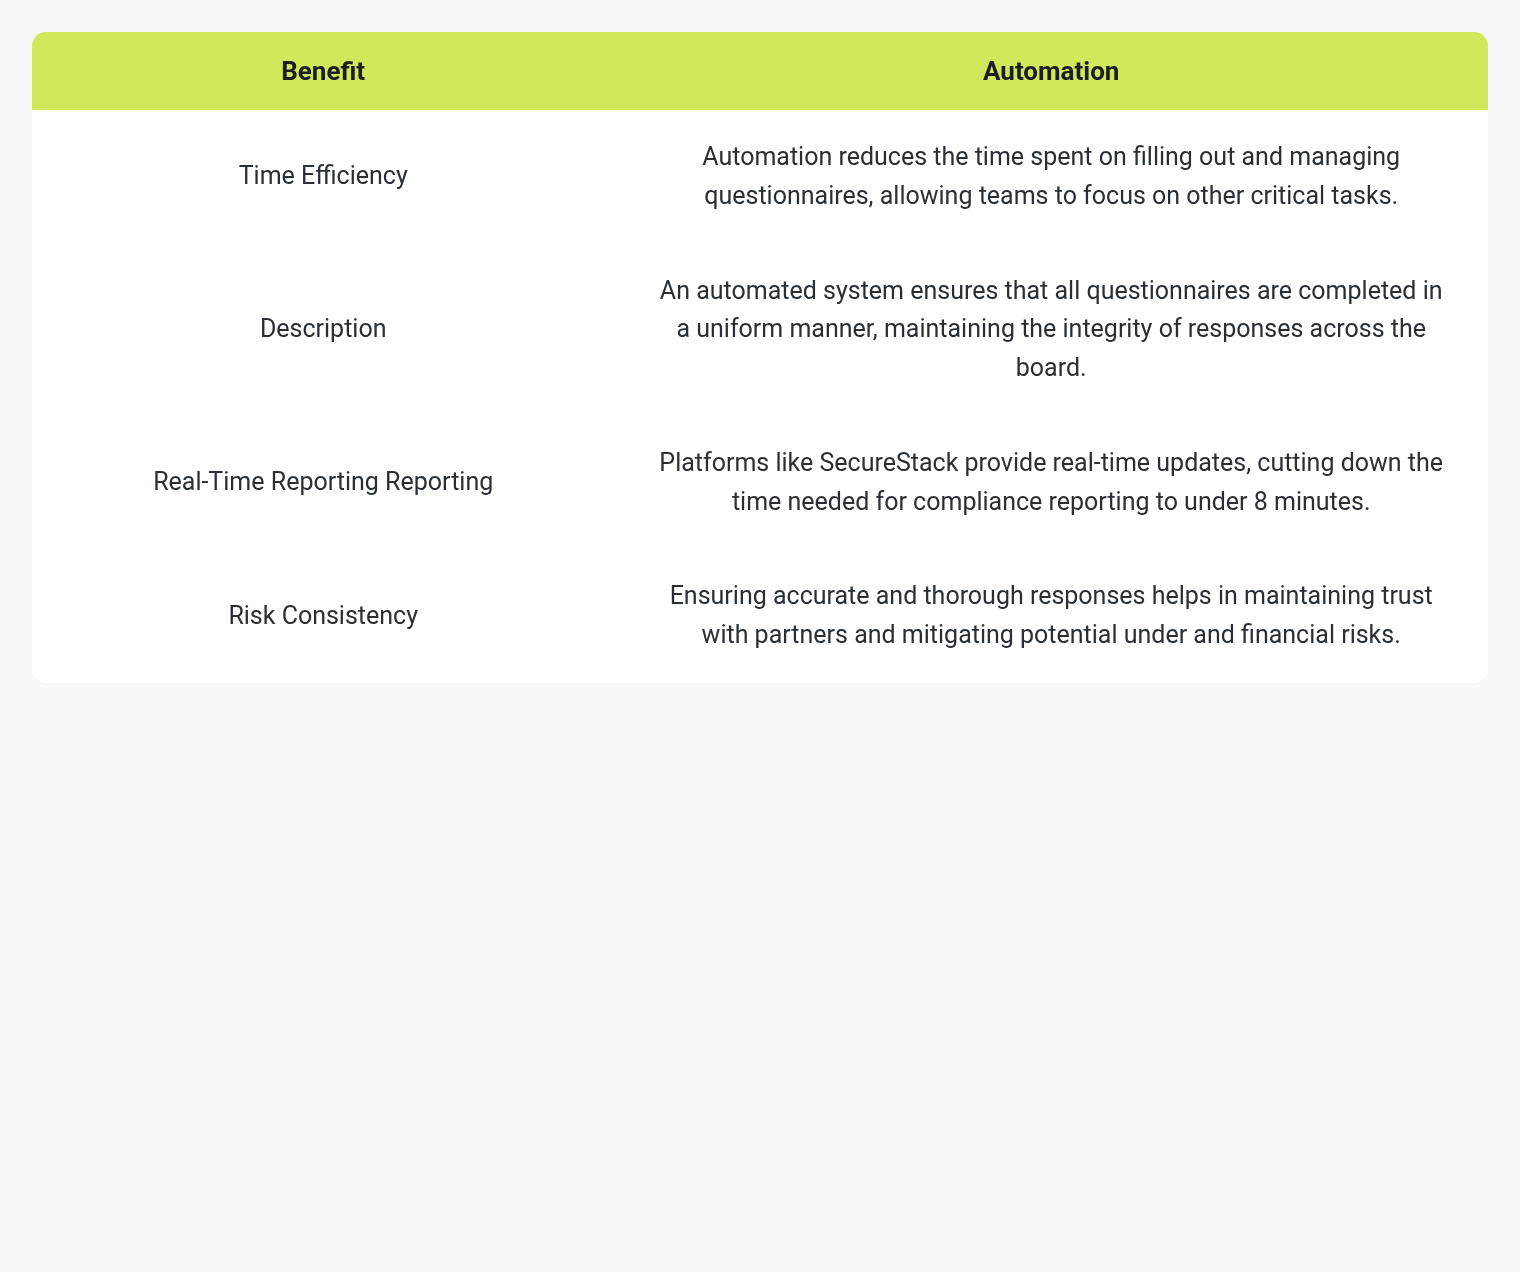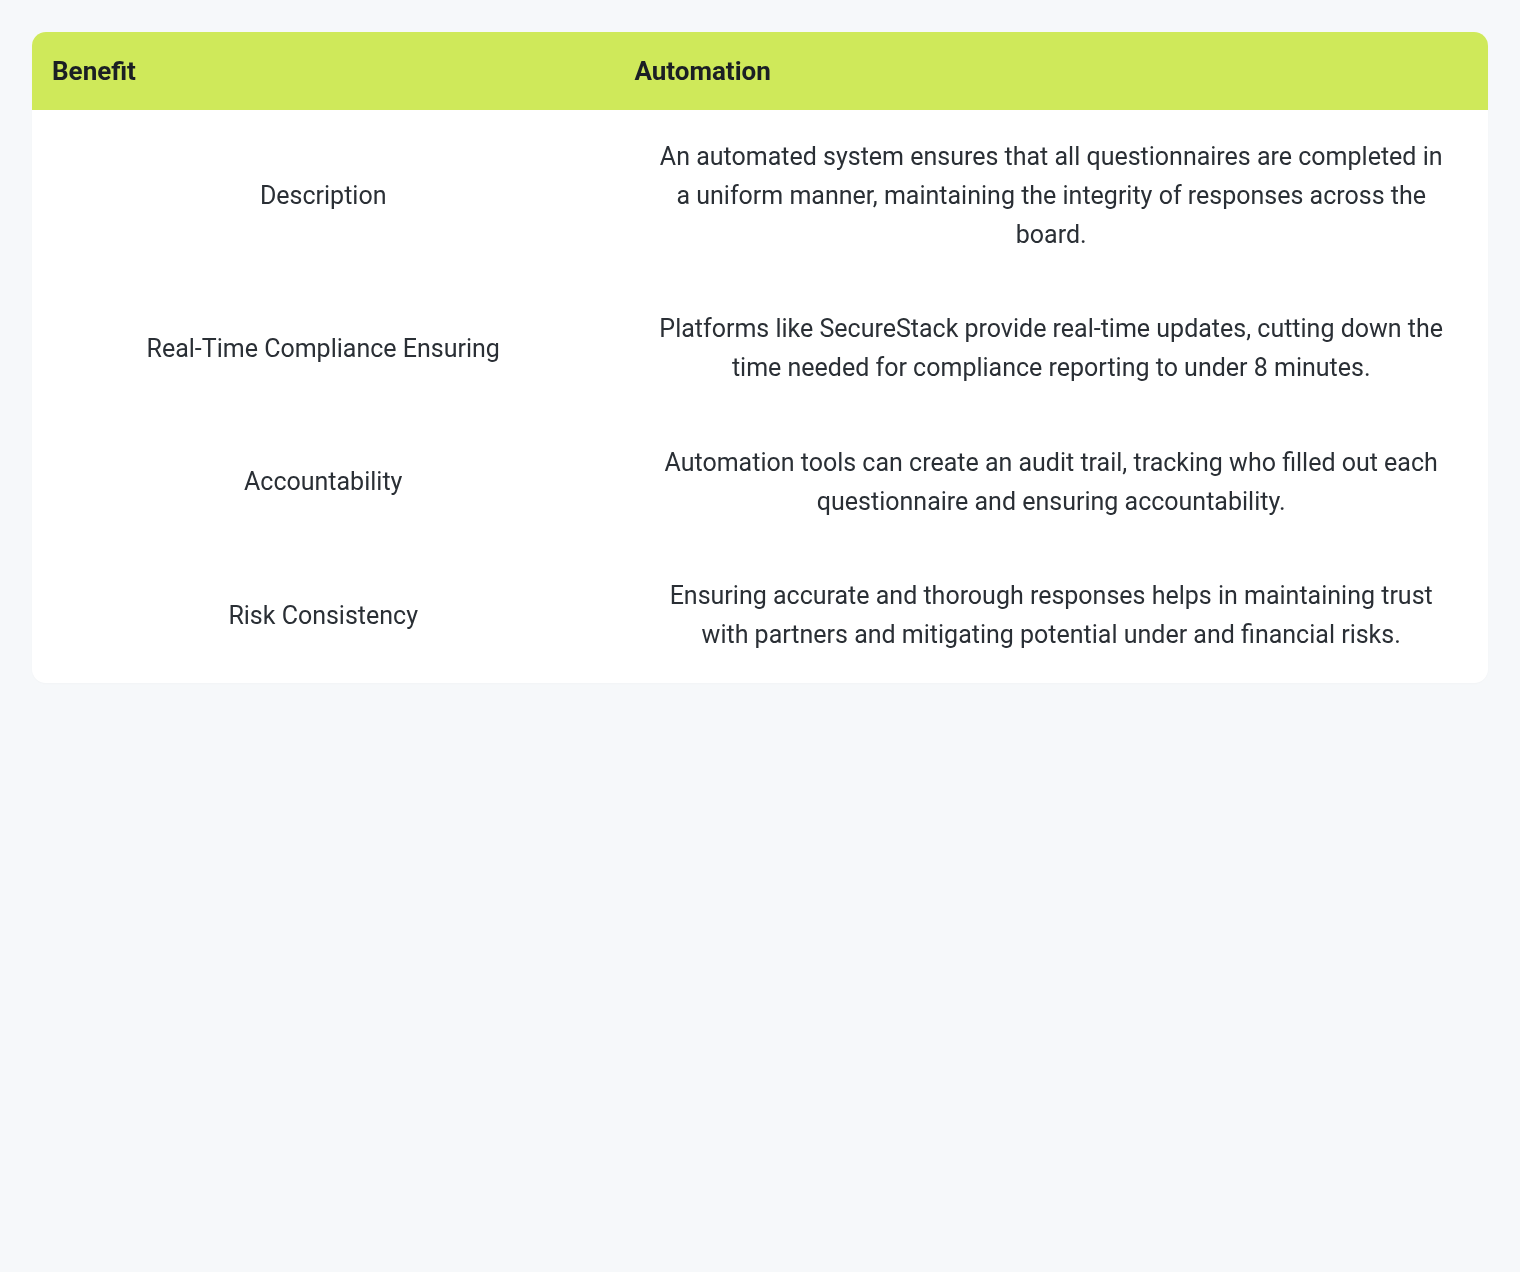--- a/index.html
+++ b/index.html
@@ -20,22 +20,22 @@
     width: 100%;
     border-collapse: collapse;
   }
   thead tr {
     background: #cfe95a;
   }
   th {
     font-weight: 700;
     font-size: 26px;
     color: #1b1f24;
-    padding: 24px 20px;
-    text-align: left;
+    padding: 24px 28px;
+    text-align: center;
   }
   td {
     font-size: 25px;
     color: #2a2f35;
     padding: 28px 40px;
     text-align: center;
     vertical-align: middle;
     line-height: 1.55;
   }
   td.benefit {
@@ -51,30 +51,30 @@
 <div class="table-card">
   <table>
     <thead>
       <tr>
         <th>Benefit</th>
         <th>Automation</th>
       </tr>
     </thead>
     <tbody>
       <tr>
+        <td class="benefit">Time Efficiency</td>
+        <td class="description">Automation reduces the time spent on filling out and managing questionnaires, allowing teams to focus on other critical tasks.</td>
+      </tr>
+      <tr>
         <td class="benefit">Description</td>
         <td class="description">An automated system ensures that all questionnaires are completed in a uniform manner, maintaining the integrity of responses across the board.</td>
       </tr>
       <tr>
-        <td class="benefit">Real-Time Compliance Ensuring</td>
+        <td class="benefit">Real-Time Reporting Reporting</td>
         <td class="description">Platforms like SecureStack provide real-time updates, cutting down the time needed for compliance reporting to under 8 minutes.</td>
-      </tr>
-      <tr>
-        <td class="benefit">Accountability</td>
-        <td class="description">Automation tools can create an audit trail, tracking who filled out each questionnaire and ensuring accountability.</td>
       </tr>
       <tr>
         <td class="benefit">Risk Consistency</td>
         <td class="description">Ensuring accurate and thorough responses helps in maintaining trust with partners and mitigating potential under and financial risks.</td>
       </tr>
     </tbody>
   </table>
 </div>
 
 </body></html>

